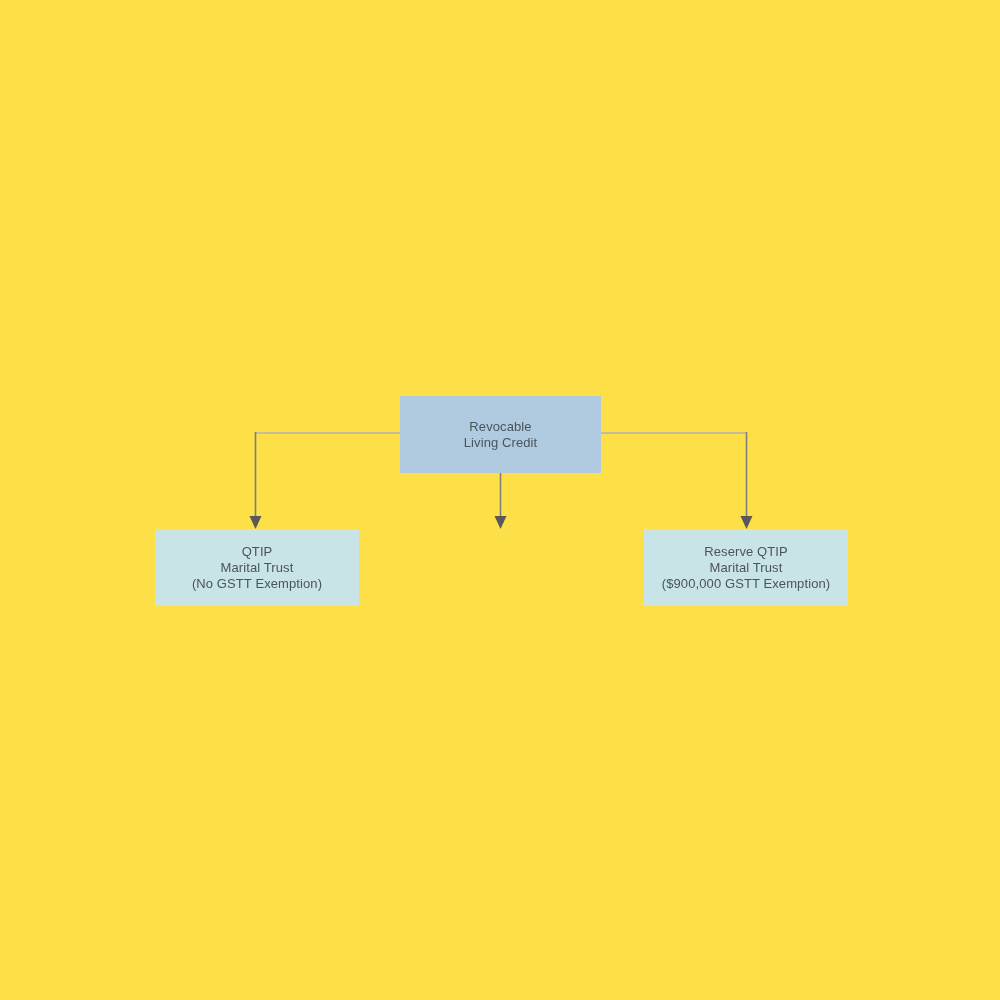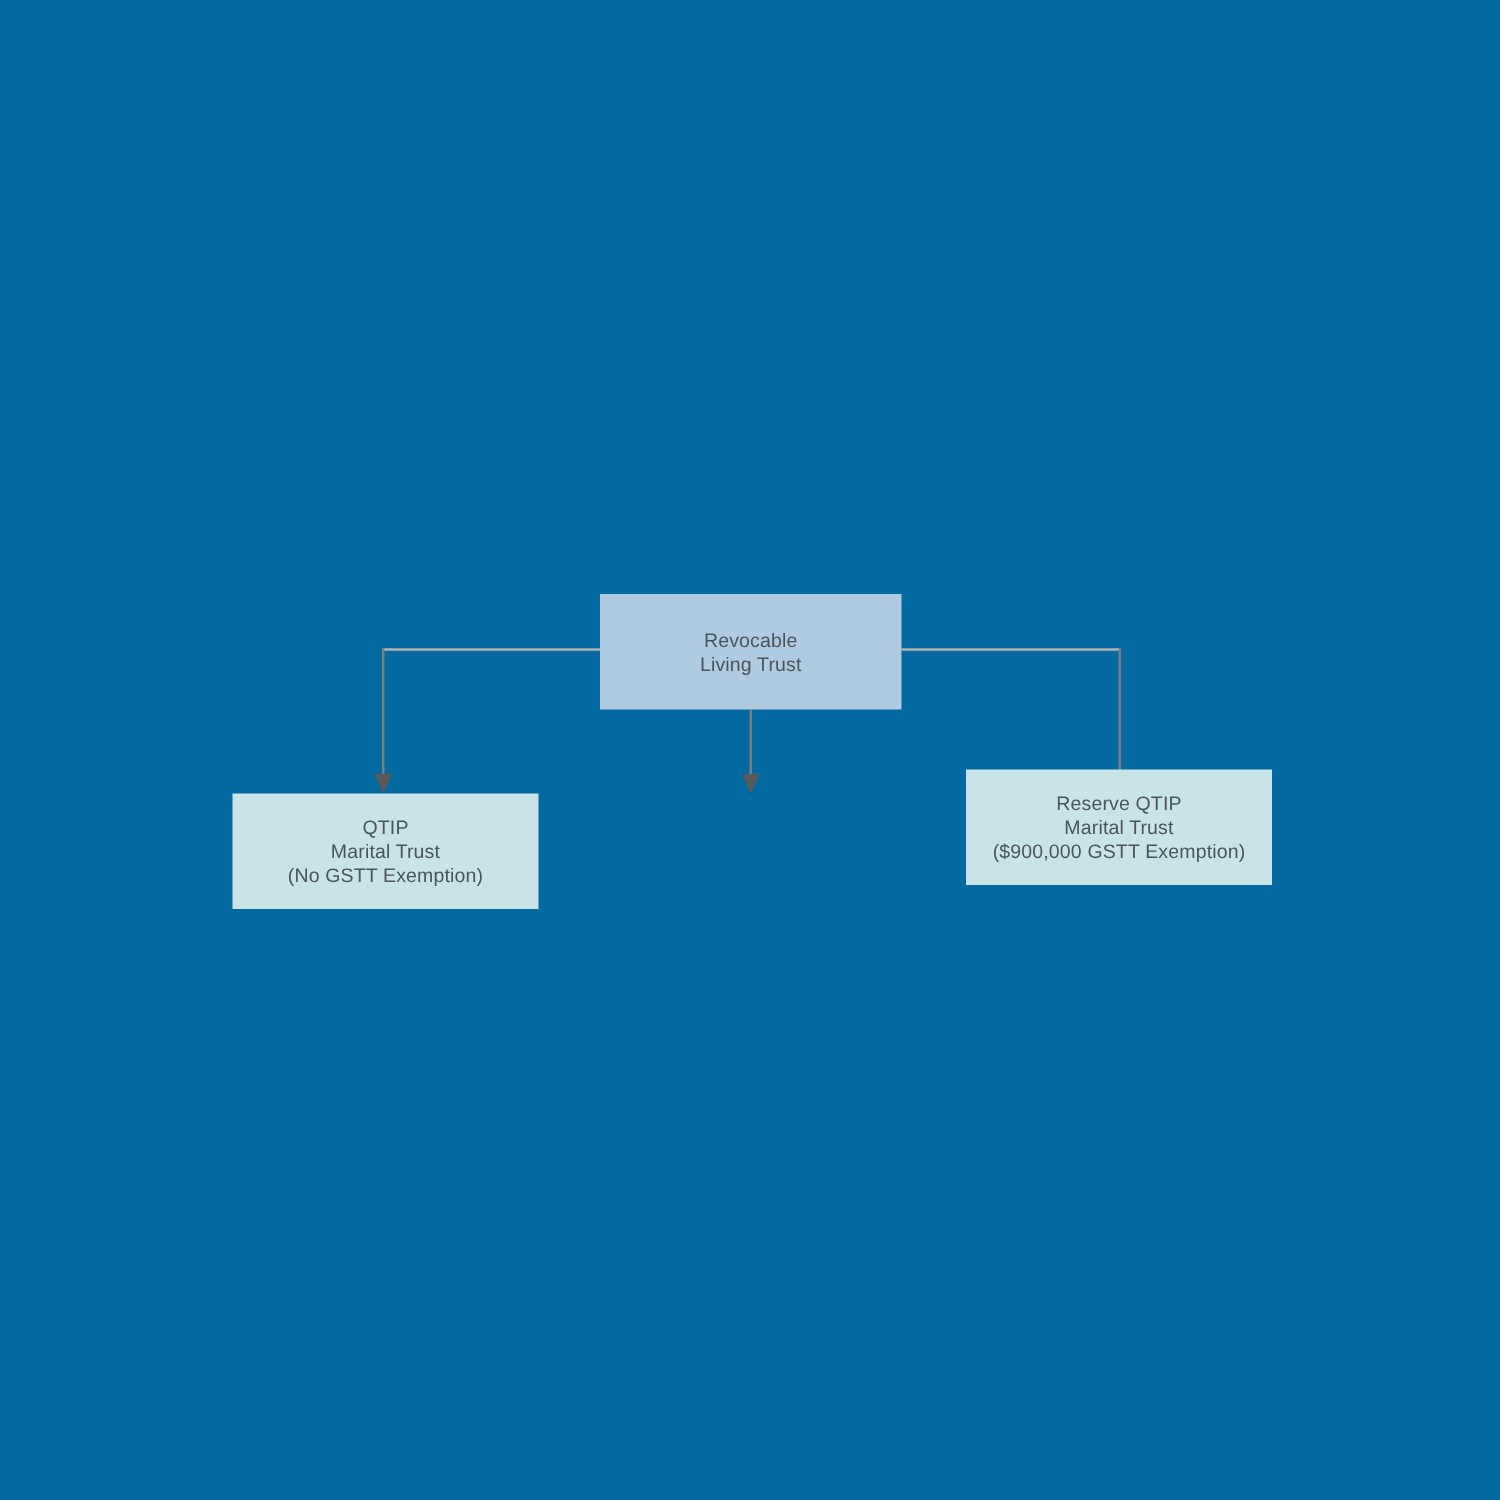--- a/index.html
+++ b/index.html
@@ -11,21 +11,21 @@
     width: 1000px;
     height: 1000px;
     font-family: "Liberation Sans", sans-serif;
     -webkit-font-smoothing: antialiased;
   }
   #diagram-canvas {
     position: relative;
     width: 1000px;
     height: 1000px;
     overflow: hidden;
-    background: #0369a1;
+    background: #fde047;
   }
   #connector-layer {
     position: absolute;
     left: 0;
     top: 0;
     width: 1000px;
     height: 1000px;
     pointer-events: none;
   }
   .node {
@@ -61,21 +61,21 @@
   }
   #node-unified-credit {
     left: 399px;
     top: 529px;
     width: 204px;
     height: 77px;
     background: #c9e4e6;
   }
   #node-reserve-qtip {
     left: 644px;
-    top: 513px;
+    top: 529px;
     width: 204px;
     height: 77px;
     background: #c9e4e6;
   }
 </style>
 </head>
 <body>
 
 <div id="diagram-canvas">
 
@@ -95,21 +95,21 @@
     <g>
       <path d="M 601 433 L 746.5 433" stroke="#b3b3b3" stroke-width="1.6" fill="none"></path>
       <path d="M 746.5 432 L 746.5 517" stroke="#7f7f7f" stroke-width="1.6" fill="none"></path>
       <polygon points="740.5,516 752.5,516 746.5,529" fill="#595959"></polygon>
     </g>
 
   </svg>
 
   <div class="node" id="node-root">
     <span class="node-line">Revocable</span>
-    <span class="node-line">Living Trust</span>
+    <span class="node-line">Living Credit</span>
   </div>
 
   <div class="node" id="node-qtip-marital">
     <span class="node-line">QTIP</span>
     <span class="node-line">Marital Trust</span>
     <span class="node-line">(No GSTT Exemption)</span>
   </div>
 
 
   <div class="node" id="node-reserve-qtip">

